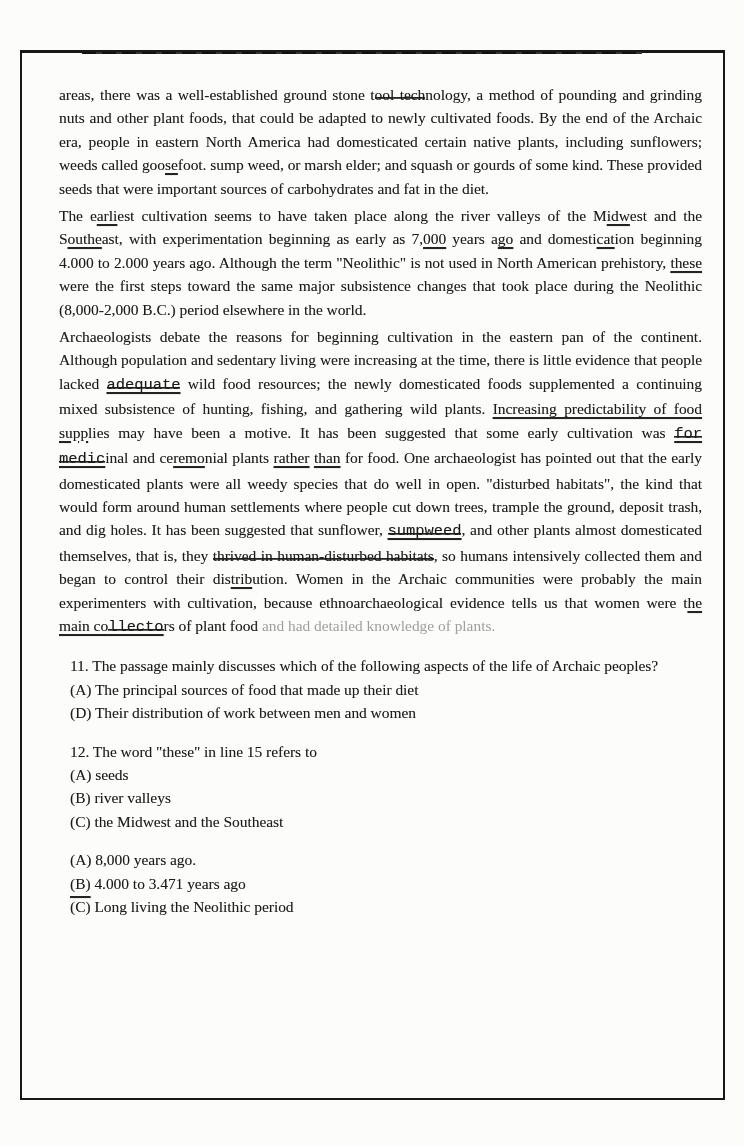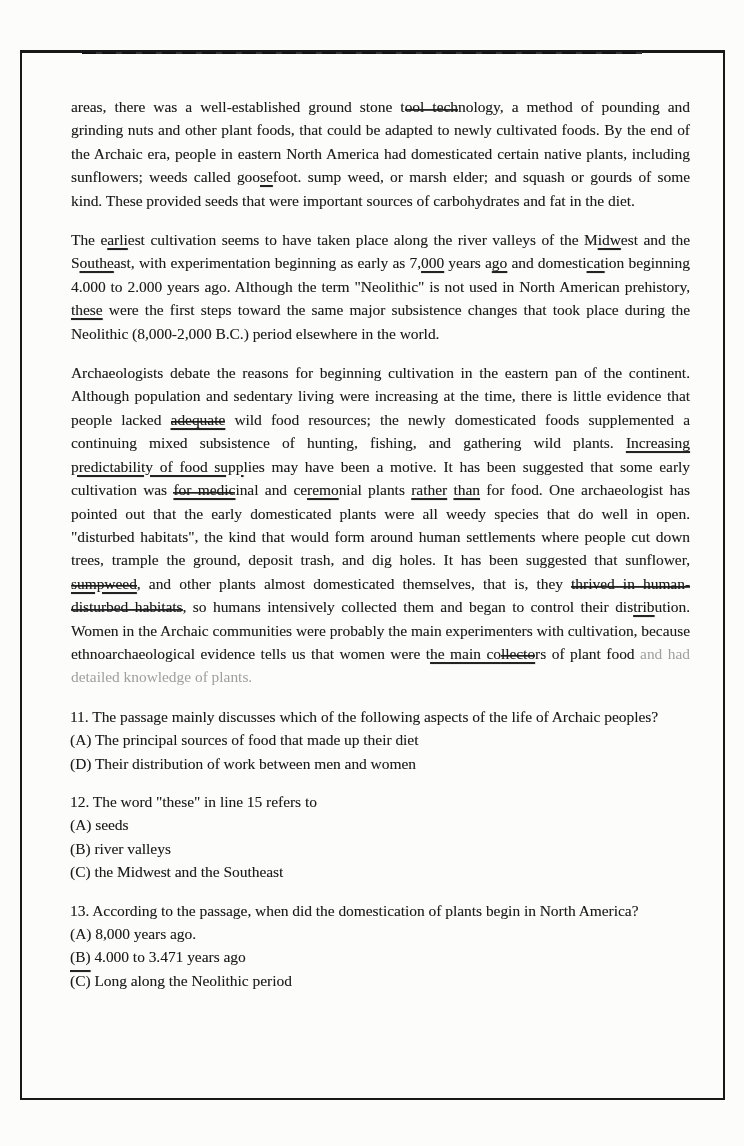--- a/index.html
+++ b/index.html
@@ -41,21 +41,21 @@
     position: absolute;
     left: 55px;
     top: 79px;
     width: 651px;
     font-size: 15.4px;
     line-height: 23.4px;
     text-shadow: 0.2px 0.2px 0 rgba(25,25,25,0.35);
   }
   .paragraph {
     text-align: justify;
-    margin: 16px;
+    margin: 4px;
   }
   .question { margin: 15px; }
   .q-head {
     text-align: justify;
     margin: 0;
   }
   .option { margin: 0; }
 
   
   .m-u {
@@ -63,20 +63,21 @@
     text-decoration-thickness: 1.8px;
     text-underline-offset: 2.5px;
     text-decoration-color: #232323;
   }
   .m-us {
     text-decoration: underline;
     text-decoration-thickness: 1.8px;
     text-underline-offset: 2.5px;
     text-decoration-color: #232323;
     background: linear-gradient(#232323, #232323) 0 68% / 100% 1.7px no-repeat;
+    font-family: Liberation Mono, monospace;
   }
   .m-low {
     background: linear-gradient(#232323, #232323) 0 72% / 100% 1.8px no-repeat;
   }
   .m-over {
     text-decoration: overline;
     text-decoration-thickness: 1.8px;
     text-decoration-color: #232323;
   }
   .m-faded {
@@ -101,20 +102,19 @@
           <div class="option"><span>(A)</span><span> The principal sources of food that made up their diet</span></div>
           <div class="option"><span>(D)</span><span> Their distribution of work between men and women</span></div>
         </div>
         <div class="question">
           <div class="q-head">12. The word "these" in line 15 refers to</div>
           <div class="option"><span>(A)</span><span> seeds</span></div>
           <div class="option"><span>(B)</span><span> river valleys</span></div>
           <div class="option"><span>(C)</span><span> the Midwest and the Southeast</span></div>
         </div>
         <div class="question">
-          <div class="q-head">13. According to the passage, when did the domestication of plants begin in North America?</div>
           <div class="option"><span>(A)</span><span> 8,000 years ago.</span></div>
           <div class="option"><span>(B)</span><span> 4.000 to 3.471 years ago</span></div>
-          <div class="option"><span class="m-over">(C)</span><span> Long along the Neolithic period</span></div>
+          <div class="option"><span class="m-over">(C)</span><span> Long living the Neolithic period</span></div>
         </div>
       </div>
   </div>
 </div>
 
 </body></html>

